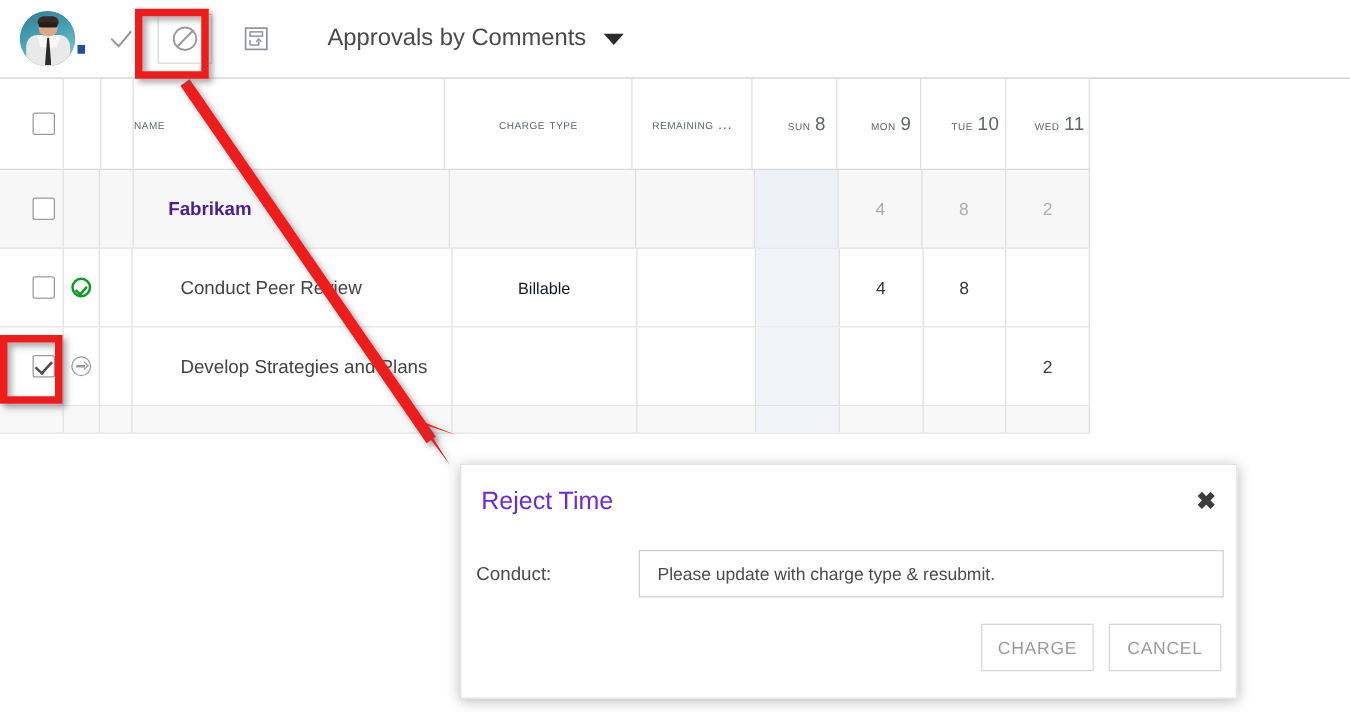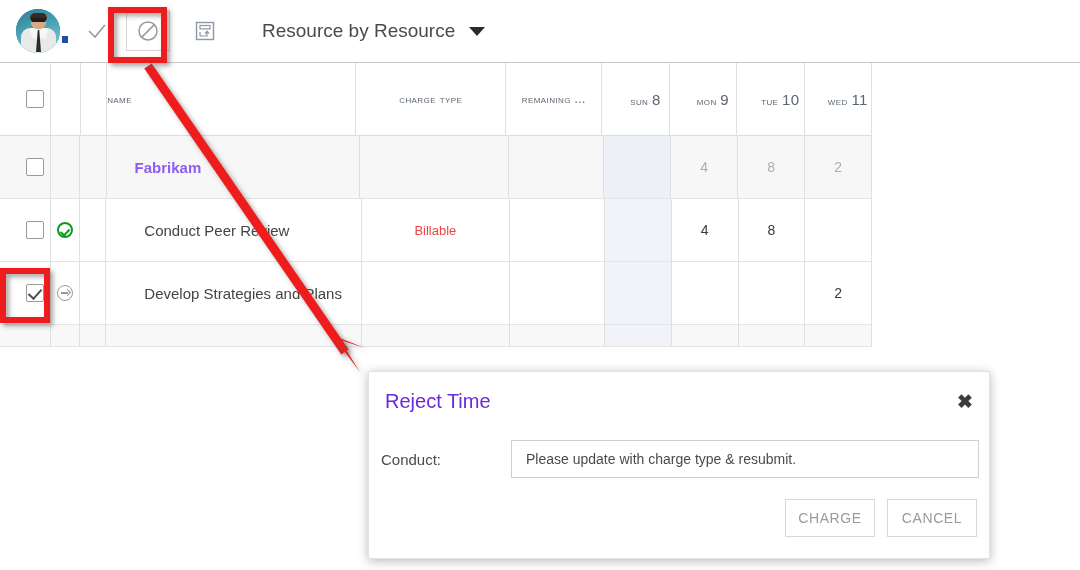--- a/index.html
+++ b/index.html
@@ -79,23 +79,23 @@
   .day-hdr{color:#5c6670;margin-left:20px;}
   .day-hdr .dnum{font-size:15px;}
   .chk{
     width:18px;height:18px;border:1px solid #9b9b9b;border-radius:2px;background:#fff;
     box-sizing:border-box;position:relative;
   }
   .chk.on::after{
     content:"";position:absolute;left:4px;top:1px;width:6px;height:11px;
     border:solid #4d4d4d;border-width:0 2.5px 2.5px 0;transform:rotate(42deg);
   }
-  .grp-name{font-weight:bold;color:#8b5cf6;font-size:15px;}
+  .grp-name{font-weight:bold;color:#4c1d95;font-size:15px;}
   .task-name{color:#444;font-size:15px;}
-  .charge-val{color:#ef4444;font-size:13px;}
+  .charge-val{color:#0f172a;font-size:13px;}
   .num{color:#3a3a3a;font-size:14px;}
   .num.dim{color:#a9aeb4;}
   .sun-tint{background:#f2f3f9;}
   .group-row .sun-tint{background:#eef0f7;}
   .ic-ok{width:16px;height:16px;border:2px solid #0a9b23;border-radius:50%;position:relative;box-sizing:border-box;}
   .ic-ok::after{content:"";position:absolute;left:3px;top:3px;width:4px;height:7px;border:solid #0a9b23;border-width:0 2px 2px 0;transform:rotate(42deg);}
   .ic-arrow{width:16px;height:16px;border:1.5px solid #9a9a9a;border-radius:50%;position:relative;box-sizing:border-box;}
   .ic-arrow::after{content:"";position:absolute;left:3.5px;top:5.5px;width:7px;height:2px;background:#9a9a9a;}
   .ic-arrow::before{content:"";position:absolute;left:7px;top:4px;width:4px;height:4px;border:solid #9a9a9a;border-width:1.5px 1.5px 0 0;transform:rotate(45deg);}
   
@@ -168,21 +168,21 @@
     <svg width="22" height="22" viewBox="0 0 22 22">
       <rect x="2.5" y="2.5" width="17" height="17" fill="none" stroke="#8e96a3" stroke-width="1.4"></rect>
       <rect x="6" y="5.5" width="10" height="3.4" fill="none" stroke="#8e96a3" stroke-width="1.2"></rect>
       <line x1="6" y1="12" x2="6" y2="16" stroke="#8e96a3" stroke-width="1.2"></line>
       <path d="M6 16 L13 16 L13 13" fill="none" stroke="#8e96a3" stroke-width="1.2"></path>
       <path d="M11 13.6 L13 11.2 L15 13.6" fill="none" stroke="#8e96a3" stroke-width="1.2"></path>
     </svg>
   </div>
 
   <div class="view-title">
-    <span>Resource by Resource</span>
+    <span>Approvals by Comments</span>
     <span class="caret"></span>
   </div>
 </div>
 
 <div class="grid">
 
   <div class="row hrow">
     <div class="c c-chk">
       <span class="chk"></span>
     </div>

